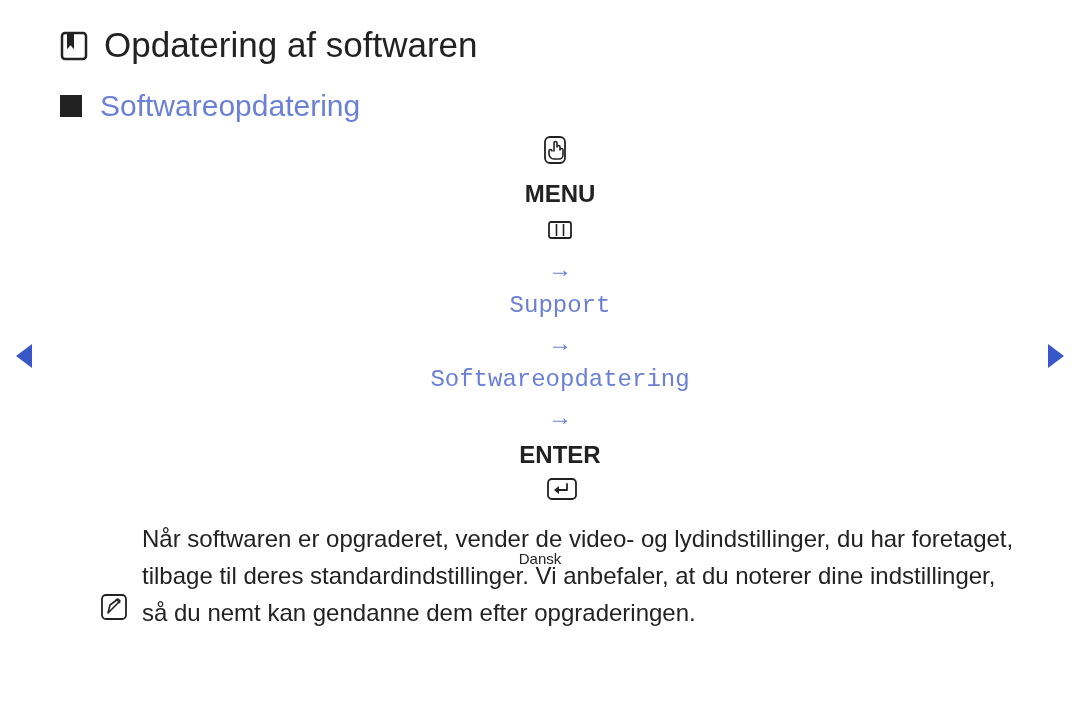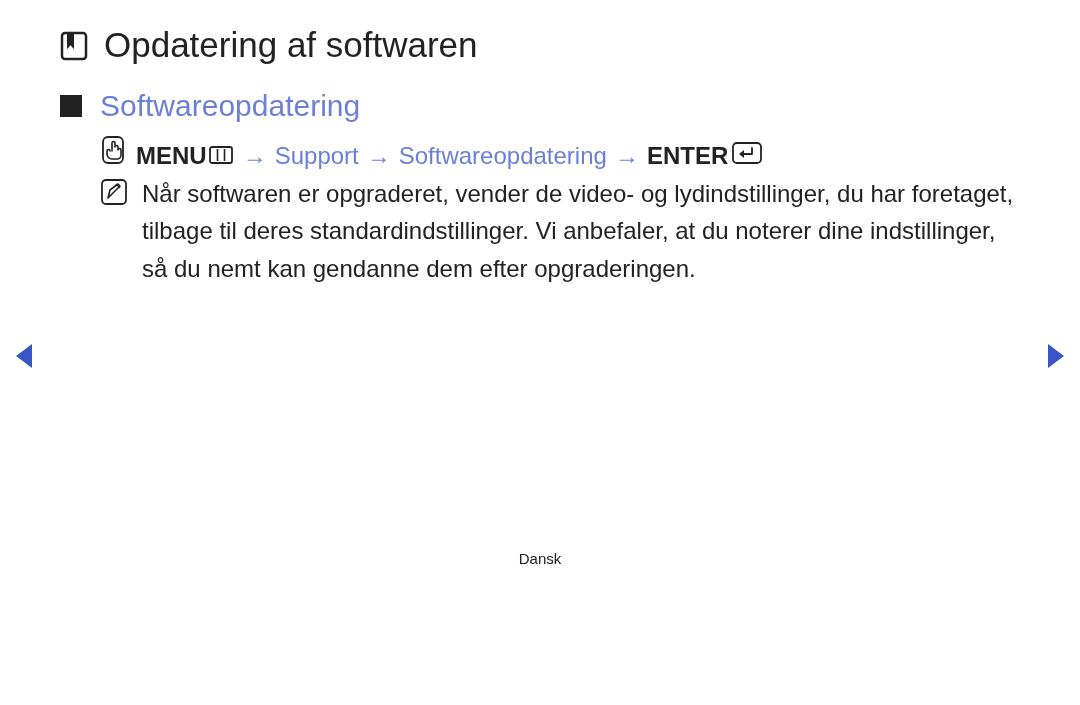--- a/index.html
+++ b/index.html
@@ -55,32 +55,34 @@
   }
   .content-block {
     margin-left: 40px;
     font-size: 24px;
     line-height: 1.55;
   }
   .breadcrumb-row {
     display: flex;
     align-items: center;
     flex-wrap: wrap;
-    margin-bottom: 0;
+    margin-bottom: 10px;
+    flex-direction: column;
   }
   .hand-icon {
     flex: 0 0 auto;
     margin-right: 10px;
   }
   .bc-bold {
     font-weight: 700;
     color: #222;
   }
   .bc-accent {
     color: #6a7fd6;
+    font-family: Liberation Mono, monospace;
   }
   .bc-sep {
     color: #6a7fd6;
     margin: 0 8px;
   }
   .menu-glyph {
     display: inline-block;
     margin-left: 2px;
     margin-right: 2px;
     vertical-align: -2px;
@@ -91,21 +93,21 @@
     vertical-align: -3px;
   }
   .body-text {
     margin-bottom: 14px;
   }
   .body-text .accent {
     color: #6a7fd6;
   }
   .note-row {
     display: flex;
-    align-items: flex-start;
+    align-items: flex-end;
   }
   .note-icon {
     flex: 0 0 auto;
     margin-right: 14px;
     margin-top: 3px;
   }
   .note-text {
     flex: 1 1 auto;
   }
   .nav-left, .nav-right {

